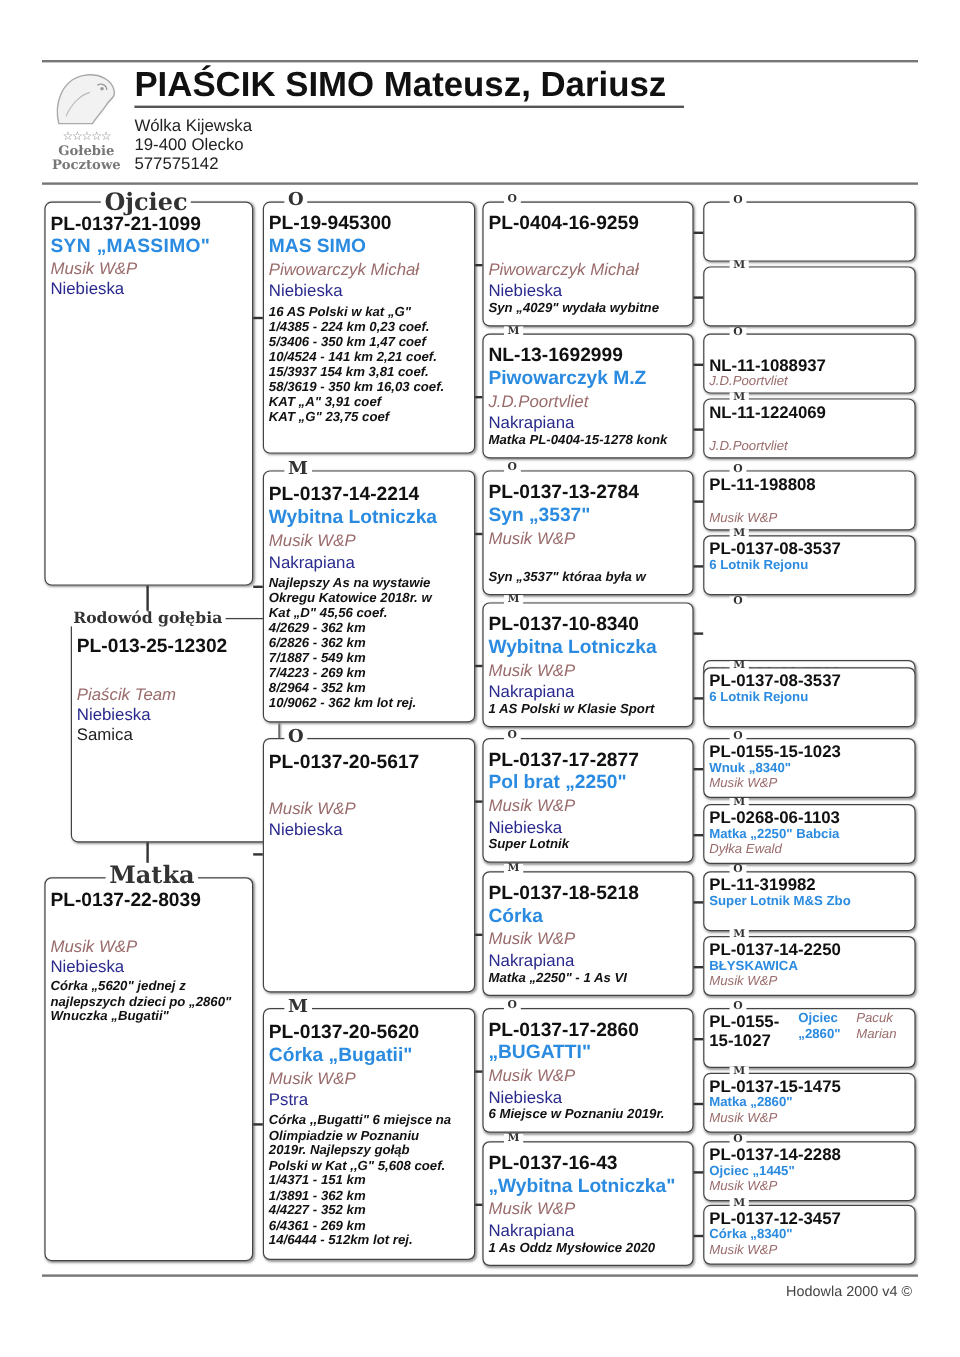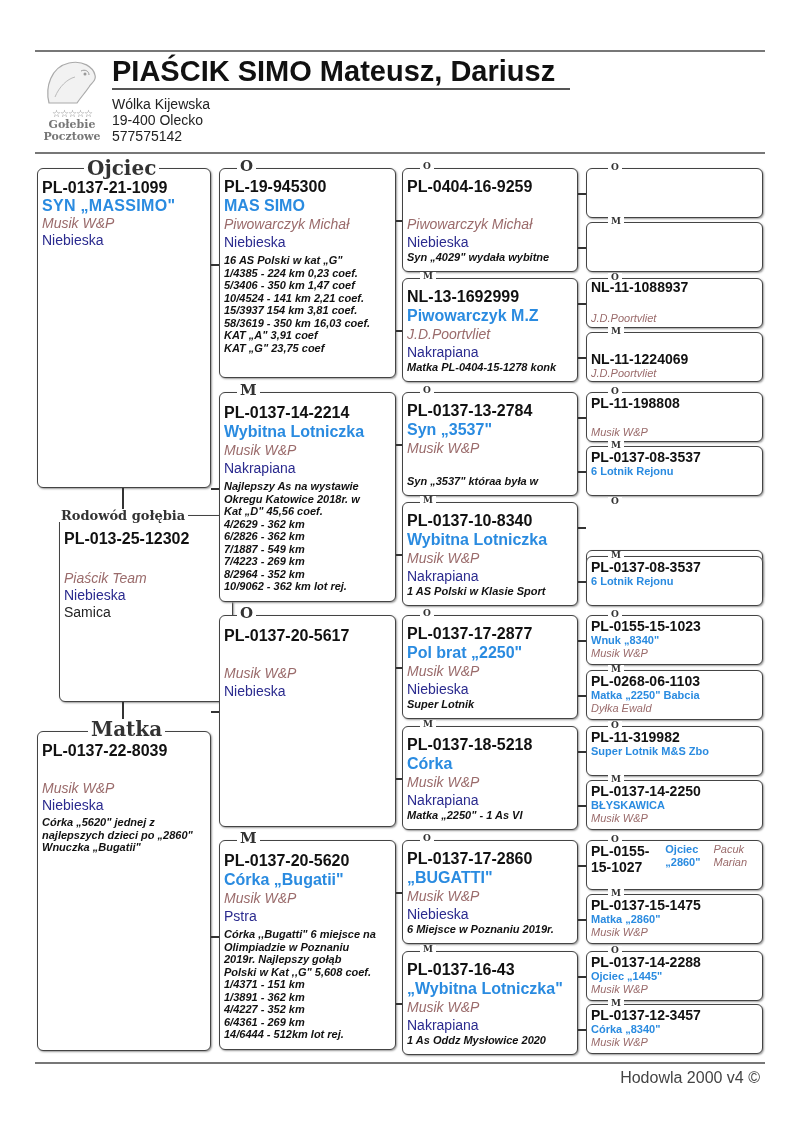--- a/index.html
+++ b/index.html
@@ -28,21 +28,21 @@
   .c2 .nm{font-size:16px;line-height:18px;}
   .c2 .br,.c2 .cl{font-size:14px;line-height:18px;}
   .c3 .rg{font-size:16px;line-height:20px;}
   .c3 .nm{font-size:16px;line-height:18px;}
   .c3 .br,.c3 .cl{font-size:14px;line-height:18px;}
   .c4 .rg{font-size:14px;line-height:16px;}
   .c4 .nm{font-size:11px;line-height:13px;}
   .c4 .br{font-size:11px;line-height:13px;}
   .vline{position:absolute;width:2px;background:#333;}
   .hline{position:absolute;height:1.5px;background:#333;}
-  .footer{position:absolute;right:40px;top:1069px;font-size:16px;color:#444;}
+  .footer{position:absolute;right:40px;top:1069px;font-size:12px;color:#444;}
 </style>
 </head>
 <body>
 
 <div class="hr" style="top:50px;"></div>
 <div class="logo">
   <svg class="bird" viewBox="0 0 62 48">
     <path d="M8 46 C4 30 10 10 28 6 C42 3 52 10 54 18 C56 24 50 26 48 30 C44 36 40 40 36 46 Z" fill="#f2f2f2" stroke="#aaa" stroke-width="1.2"></path>
     <path d="M40 14 C44 12 48 14 48 18" fill="none" stroke="#999" stroke-width="1"></path>
     <circle cx="44" cy="17" r="1.5" fill="#999"></circle>
@@ -263,28 +263,28 @@
   </div>
 <div class="lab ring-sm" style="left: 608px; top: 163px;">O</div>
 <div class="hline" style="left: 578px; top: 193px; width: 8px;"></div>
 <div class="box c4" style="left: 586px; top: 222px; width: 177px; height: 50px; padding-top: 2px; display: flex; flex-direction: column;">
     <div class="rg"></div>
     <div class="nm" style="flex: 1 1 0%;"></div>
     <div class="br"></div>
   </div>
 <div class="lab ring-sm" style="left: 608px; top: 217px;">M</div>
 <div class="hline" style="left: 578px; top: 247px; width: 8px;"></div>
-<div class="box c4" style="left: 586px; top: 278px; width: 177px; height: 50px; padding-top: 0; display: flex; flex-direction: column;">
+<div class="box c4" style="left: 586px; top: 278px; width: 177px; height: 50px; padding-top: 17px; display: flex; flex-direction: column;">
     <div class="rg">NL-11-1088937</div>
     <div class="nm" style="flex: 1 1 0%;"></div>
     <div class="br">J.D.Poortvliet</div>
   </div>
 <div class="lab ring-sm" style="left: 608px; top: 273px;">O</div>
 <div class="hline" style="left: 578px; top: 303px; width: 8px;"></div>
-<div class="box c4" style="left: 586px; top: 332px; width: 177px; height: 50px; padding-top: 18px; display: flex; flex-direction: column;">
+<div class="box c4" style="left: 586px; top: 332px; width: 177px; height: 50px; padding-top: 2px; display: flex; flex-direction: column;">
     <div class="rg">NL-11-1224069</div>
     <div class="nm" style="flex: 1 1 0%;"></div>
     <div class="br">J.D.Poortvliet</div>
   </div>
 <div class="lab ring-sm" style="left: 608px; top: 327px;">M</div>
 <div class="hline" style="left: 578px; top: 357px; width: 8px;"></div>
 <div class="box c4" style="left: 586px; top: 392px; width: 177px; height: 50px; padding-top: 2px; display: flex; flex-direction: column;">
     <div class="rg">PL-11-198808</div>
     <div class="nm" style="flex: 1 1 0%;"></div>
     <div class="br">Musik W&amp;P</div>

